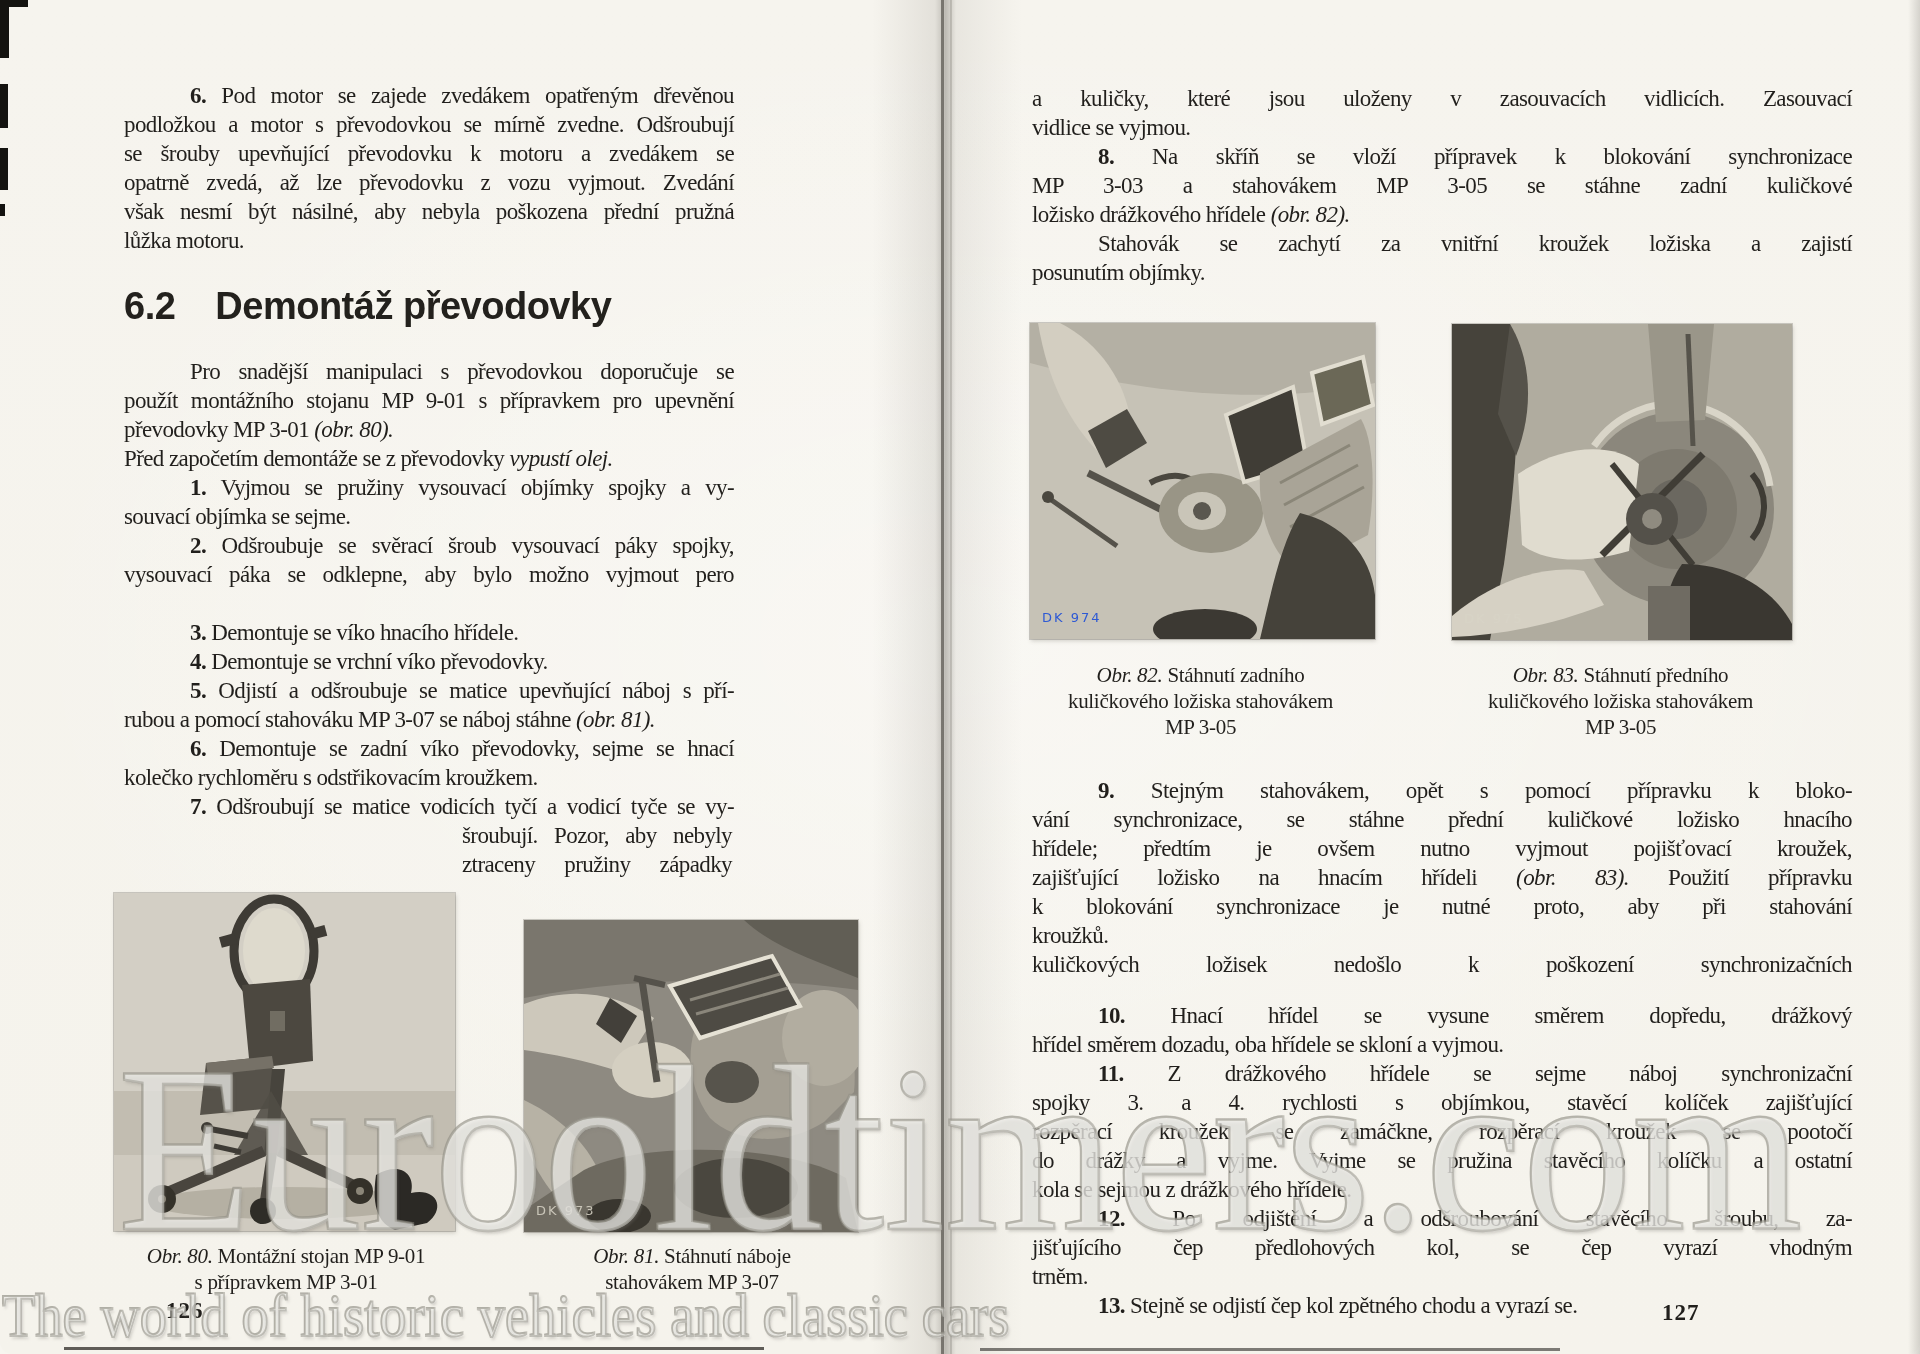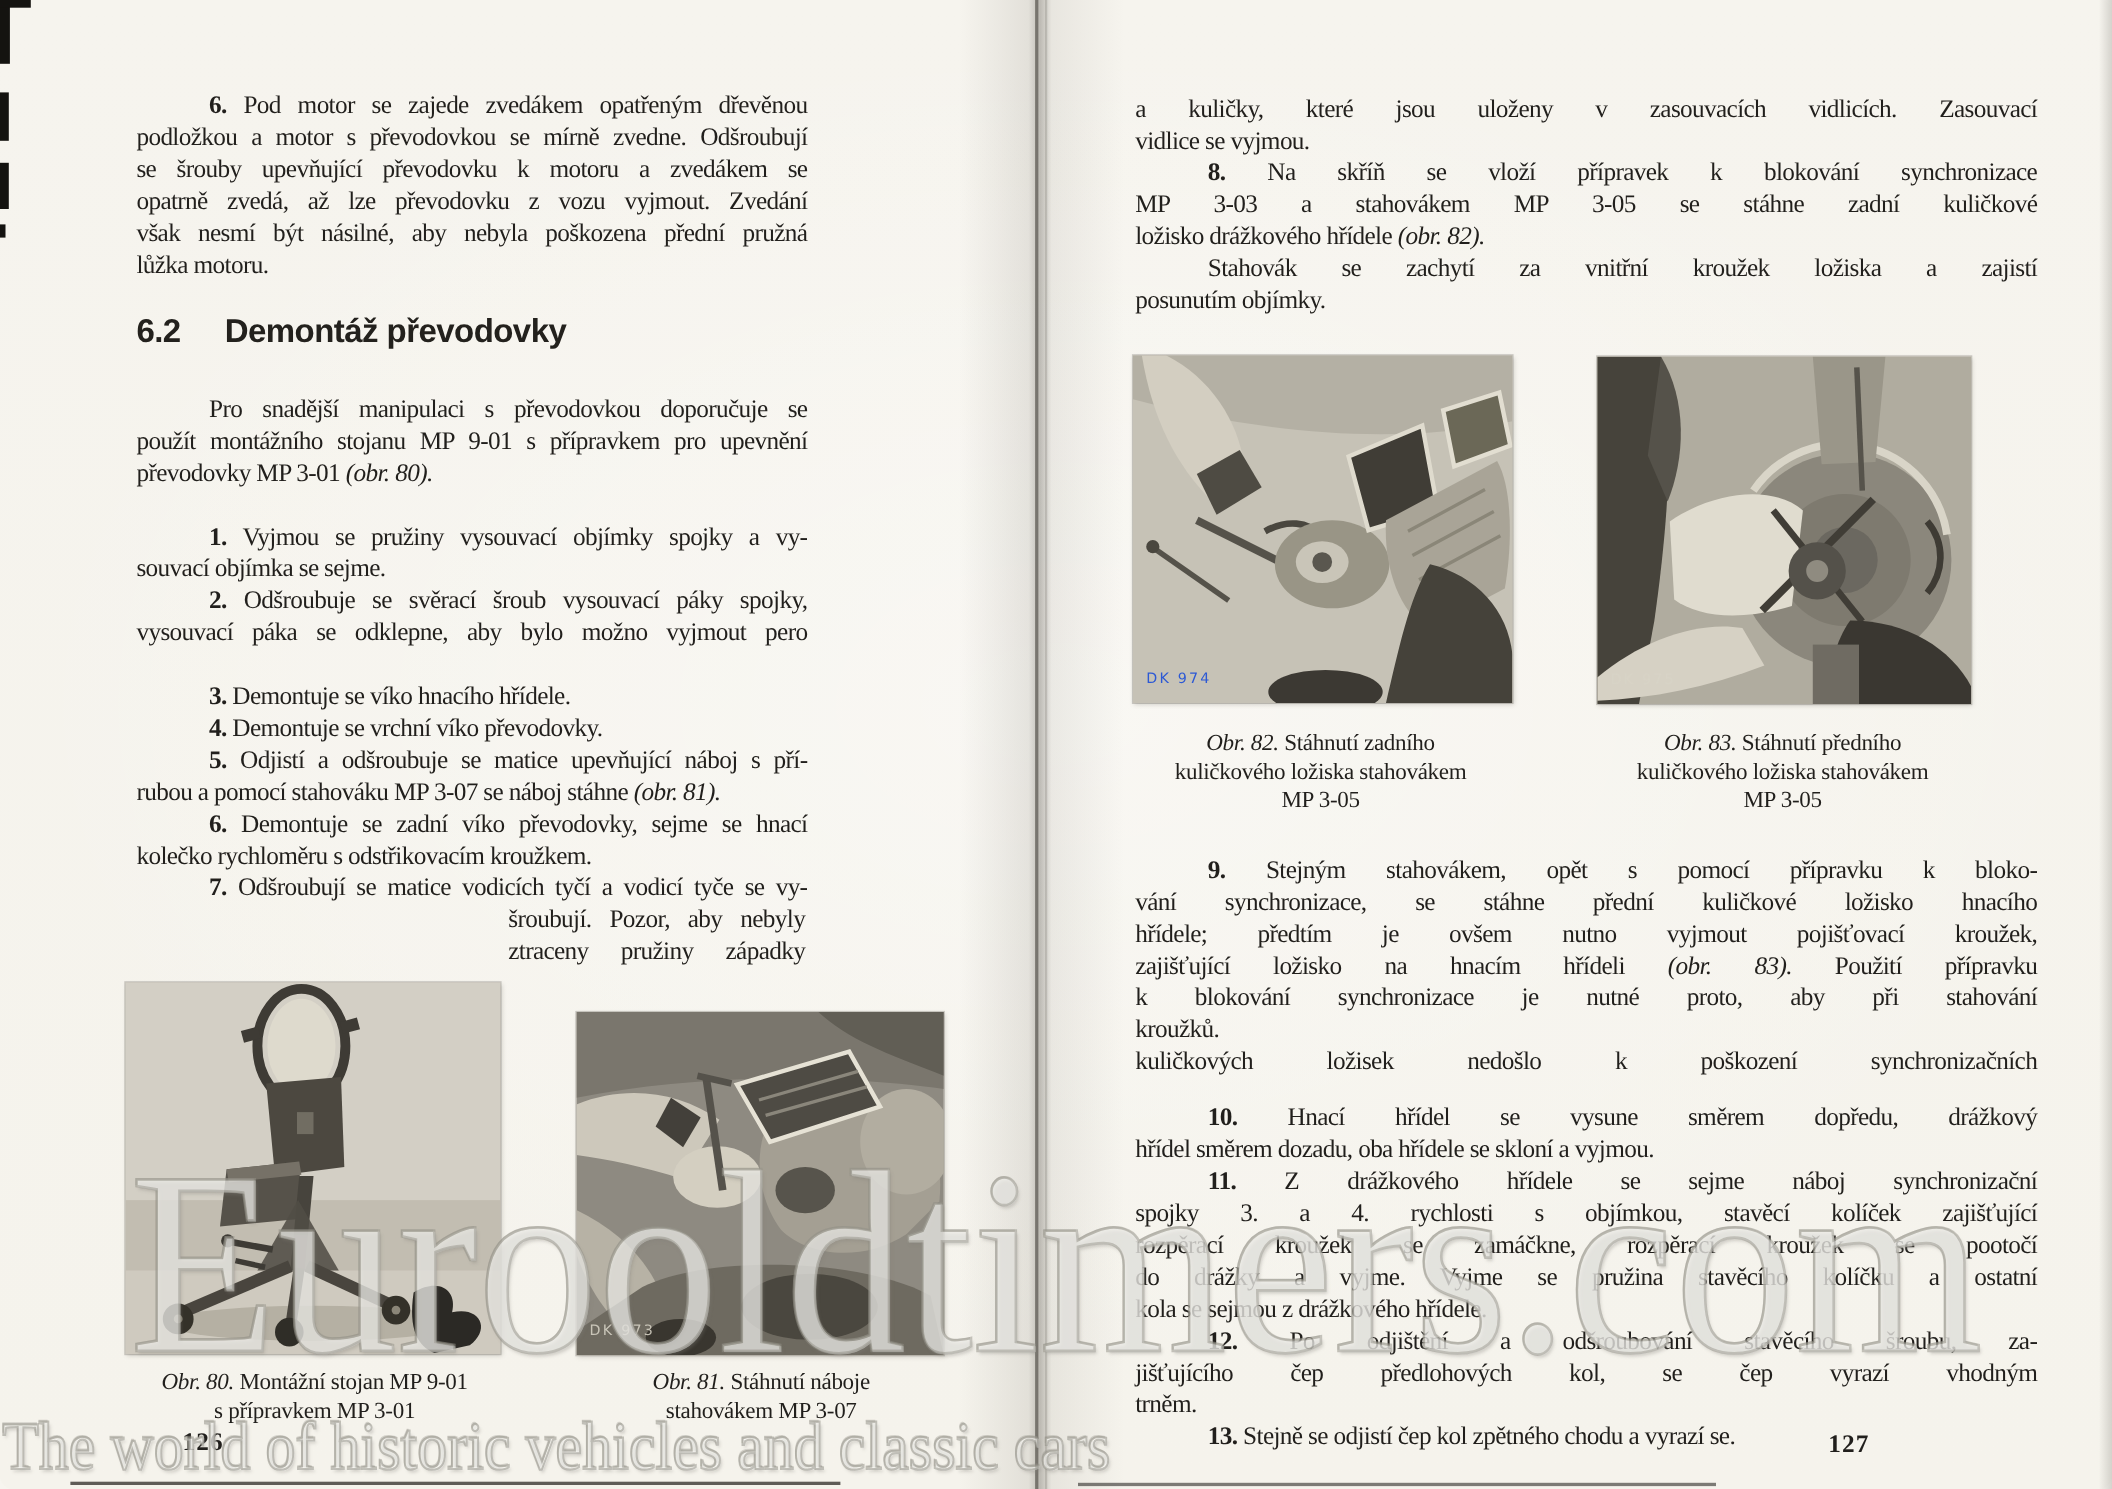--- a/index.html
+++ b/index.html
@@ -19,21 +19,21 @@
   .para{position:absolute;width:610px;font-size:23px;line-height:29px;letter-spacing:-0.6px;z-index:3;}
   .para .line{text-align:justify;text-align-last:justify;white-space:nowrap;}
   .para .line.last{text-align-last:left;}
   .para .line.ind1{padding-left:66px;}
   .para .line .b{font-weight:bold;}
   .para .line .i{font-style:italic;}
   .para.rcol{width:820px;}
   .para.cap{font-size:21px;line-height:26px;letter-spacing:-0.3px;}
   .para.cap .line, .para.cap .line.last{text-align:center;text-align-last:center;white-space:nowrap;}
   .heading{position:absolute;left:124px;top:285px;z-index:3;
-    font-family:"Liberation Sans","DejaVu Sans",sans-serif;font-weight:700;font-size:30px;
+    font-family:"Liberation Sans","DejaVu Sans",sans-serif;font-weight:700;font-size:38px;
     letter-spacing:-0.5px;color:#23211d;display:flex;align-items:flex-end;}
   .heading .num{margin-right:40px;}
   .pagenum{position:absolute;z-index:3;font-size:23px;font-weight:700;letter-spacing:1px;}
   
   .photo{position:absolute;z-index:2;overflow:hidden;background:#c8c4b9;
     box-shadow:0 0 0 1px rgba(70,66,58,.25), 1px 2px 4px rgba(90,86,76,.25);}
   .photo svg{display:block;width:100%;height:100%;}
   .photo-label{position:absolute;left:12px;bottom:14px;
     font-family:"DejaVu Sans","Liberation Sans",sans-serif;font-size:13px;letter-spacing:2px;opacity:.9;}
   
@@ -74,20 +74,23 @@
   <div class="heading">
     <span class="num">6.2</span>
     <span class="ttl">Demontáž převodovky</span>
   </div>
 
   <div class="para" style="left:124px;top:357px;">
       <div class="line ind1"><span>Pro snadější manipulaci s převodovkou doporučuje se</span></div>
       <div class="line"><span>použít montážního stojanu MP 9-01 s přípravkem pro upevnění</span></div>
       <div class="line last"><span>převodovky MP 3-01 </span><span class="i">(obr. 80).</span></div>
     </div>
+  <div class="para" style="left:124px;top:444px;">
+      <div class="line last"><span>Před započetím demontáže se z převodovky </span><span class="i">vypustí olej.</span></div>
+    </div>
   <div class="para" style="left:124px;top:473px;">
       <div class="line ind1"><span class="b">1.</span><span> Vyjmou se pružiny vysouvací objímky spojky a vy-</span></div>
       <div class="line last"><span>souvací objímka se sejme.</span></div>
     </div>
   <div class="para" style="left:124px;top:531px;">
       <div class="line ind1"><span class="b">2.</span><span> Odšroubuje se svěrací šroub vysouvací páky spojky,</span></div>
       <div class="line"><span>vysouvací páka se odklepne, aby bylo možno vyjmout pero</span></div>
     </div>
   <div class="para" style="left:124px;top:618px;">
       <div class="line last ind1"><span class="b">3.</span><span> Demontuje se víko hnacího hřídele.</span></div>

